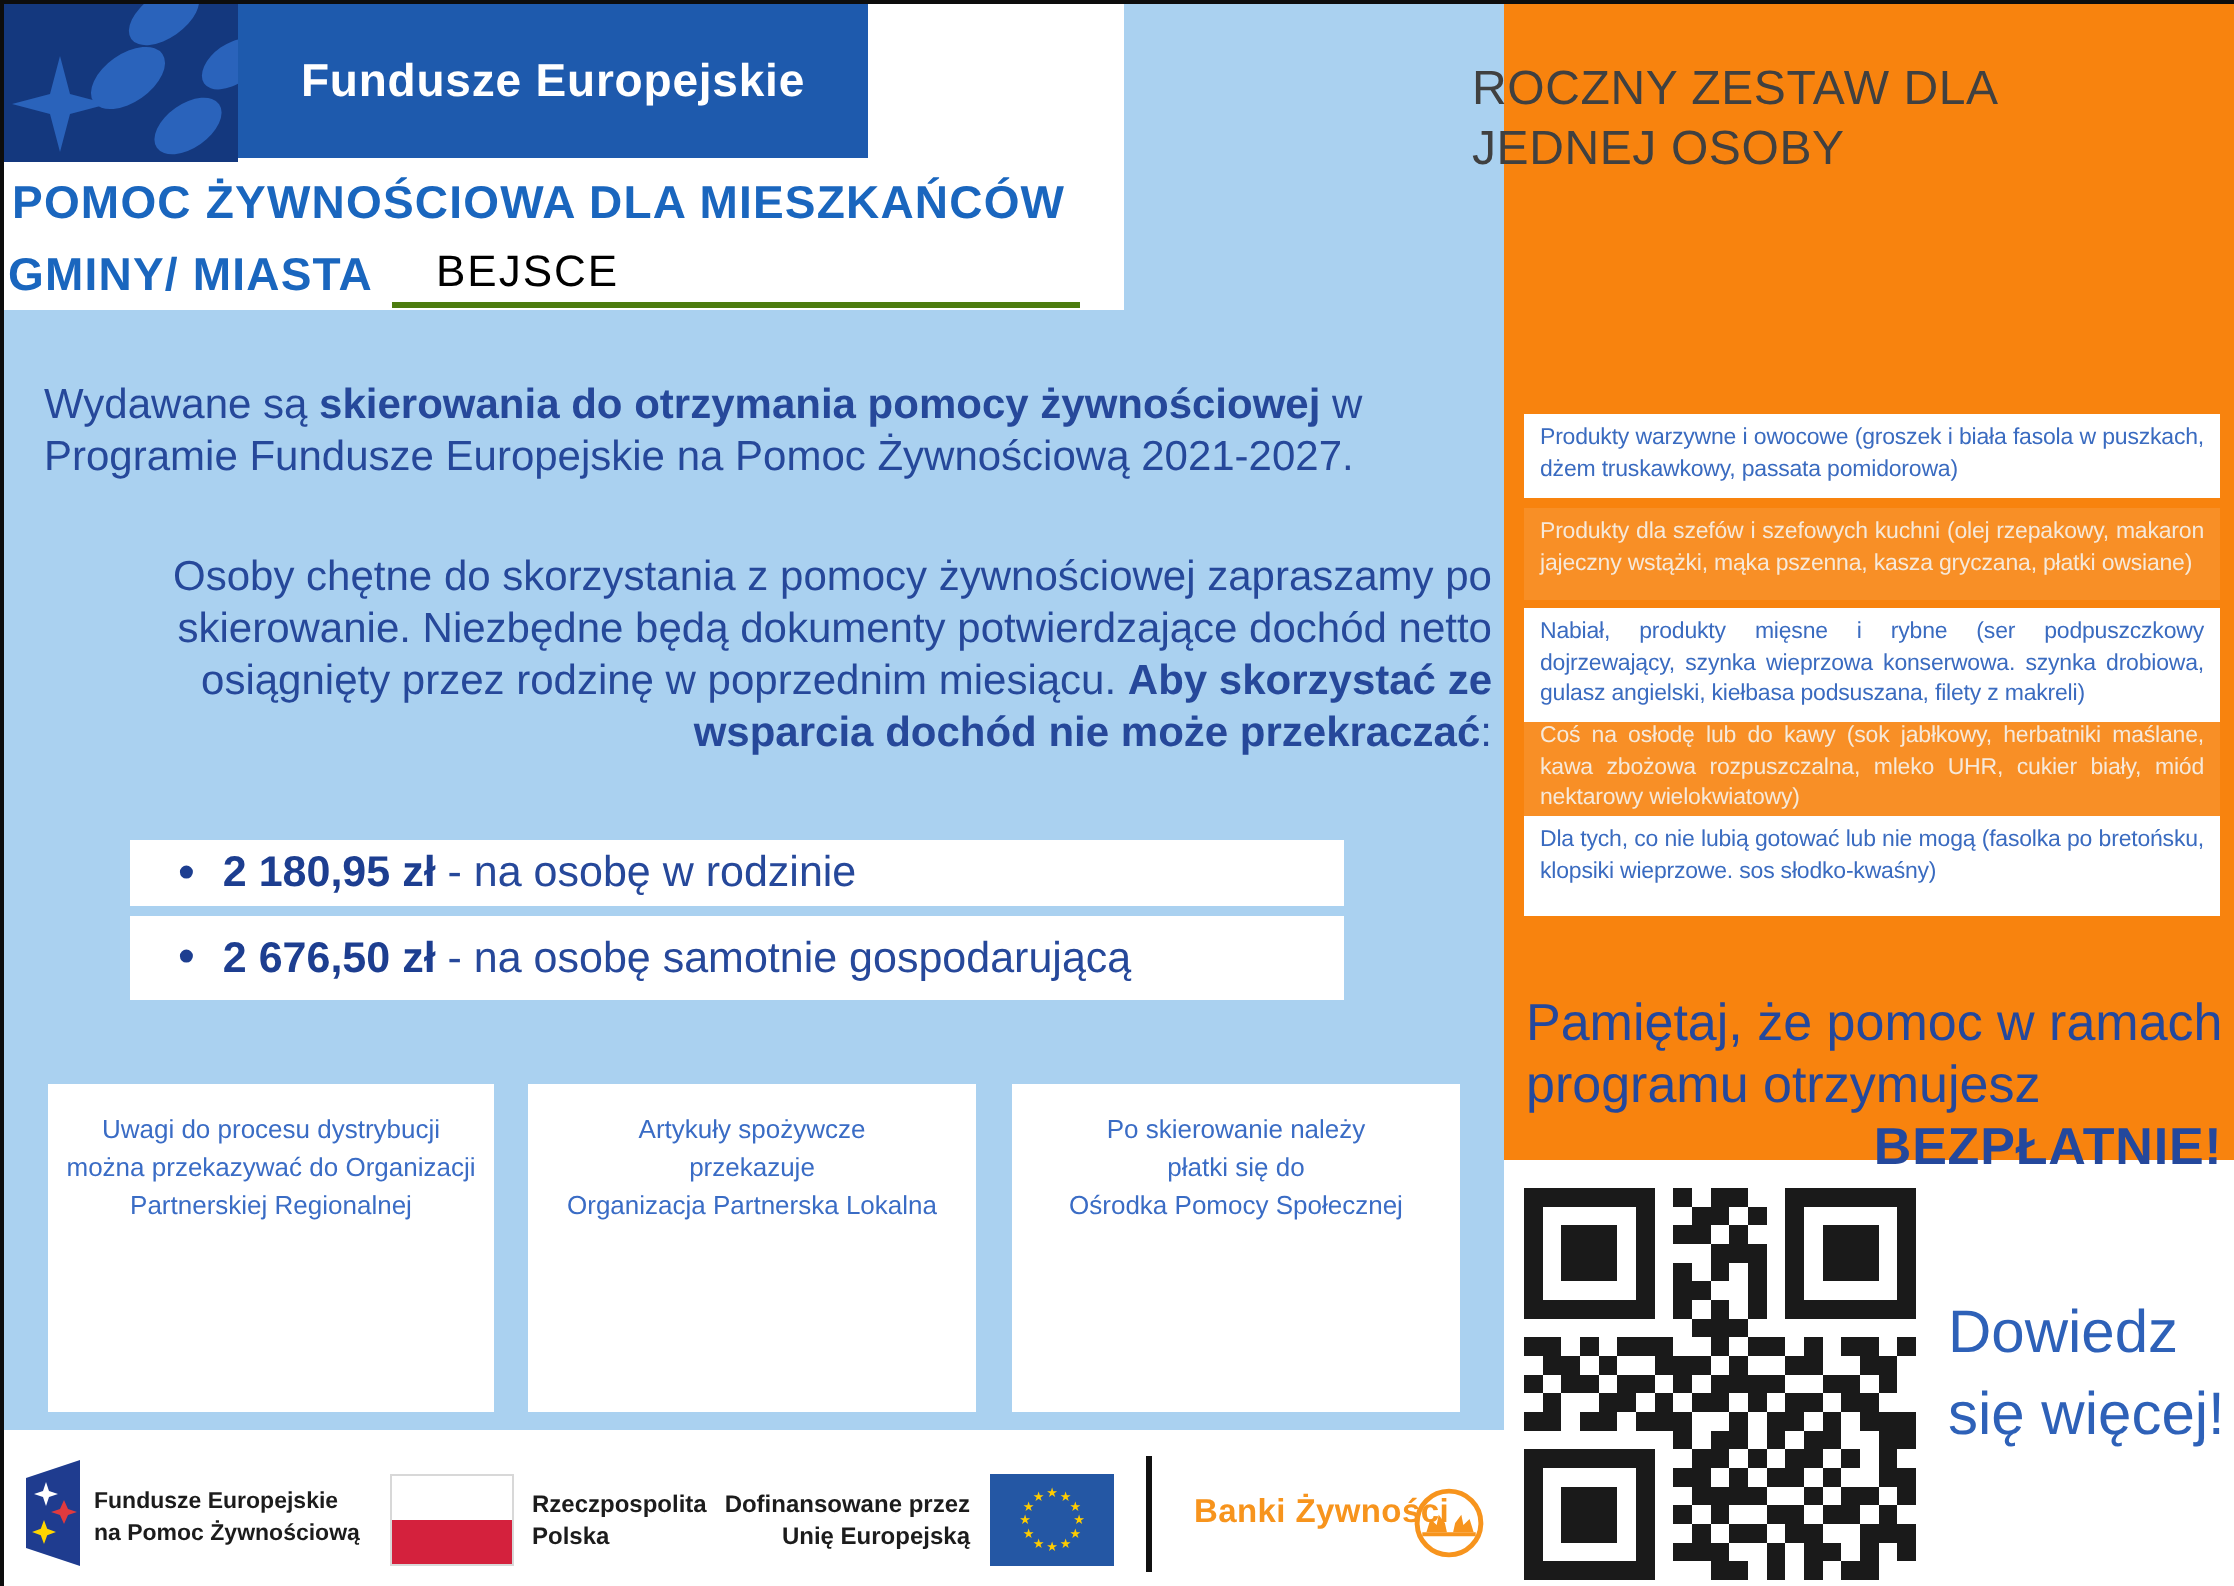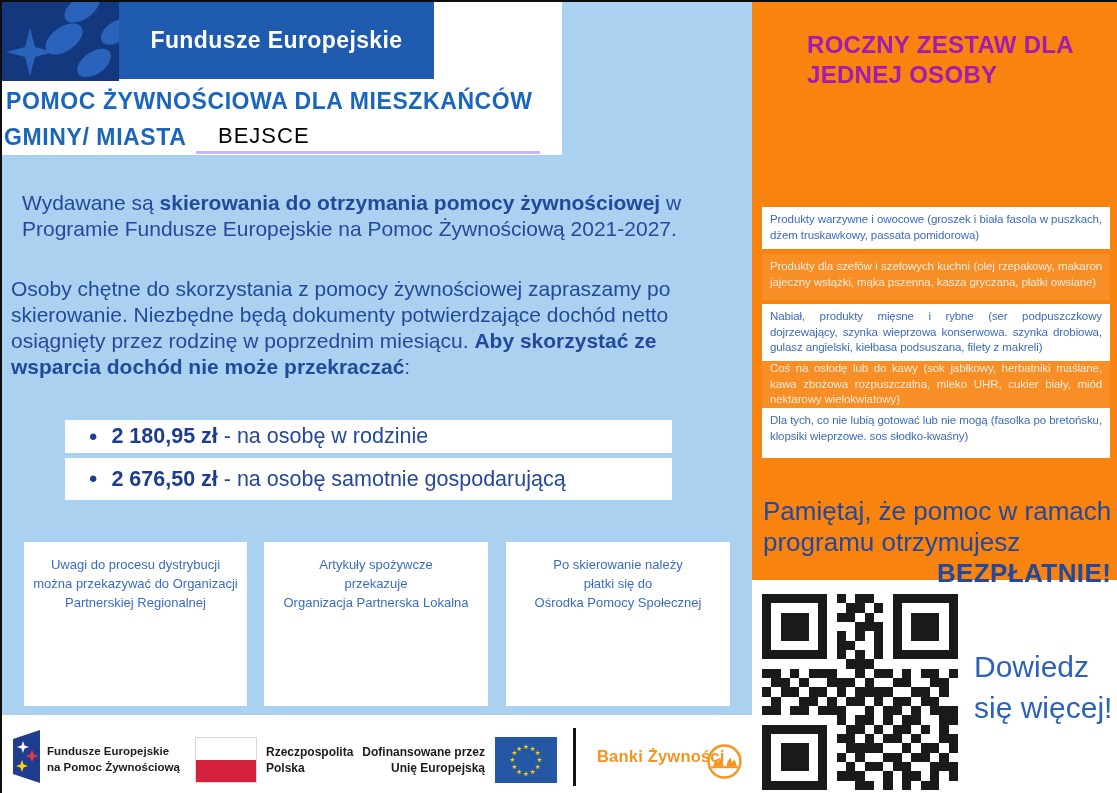--- a/index.html
+++ b/index.html
@@ -13,47 +13,47 @@
 
   
   .panel-blue{left:2px;top:2px;width:750px;height:713px;background:#aad1f0;}
   .header-white{left:2px;top:2px;width:560px;height:153px;background:#ffffff;}
   .brand-square{left:2px;top:2px;width:117px;height:79px;background:#14387e;}
   .brand-box{left:119px;top:2px;width:315px;height:77px;background:#1e5aad;
              display:flex;align-items:center;justify-content:center;}
   .brand-box span{color:#ffffff;font-weight:700;font-size:23px;letter-spacing:.4px;}
   .title1{left:6px;top:88px;color:#1a66be;font-weight:700;font-size:23px;letter-spacing:.6px;white-space:nowrap;}
   .title2{left:4px;top:124px;color:#1a66be;font-weight:700;font-size:23px;letter-spacing:.6px;white-space:nowrap;}
-  .city-underline{left:196px;top:118px;width:344px;height:33px;border-bottom:3px solid #c4b5fd;
+  .city-underline{left:196px;top:118px;width:344px;height:33px;border-bottom:3px solid #4d7c0f;
                   display:flex;align-items:flex-end;}
   .city{font-family:"Liberation Sans",sans-serif;font-weight:400;color:#000000;font-size:22px;
         letter-spacing:1px;padding-left:22px;line-height:30px;}
 
   .para{color:#26489a;font-size:21px;line-height:26px;}
   .p1{left:22px;top:190px;width:715px;}
-  .p2{left:11px;top:276px;width:715px;}
+  .p2{left:31px;top:276px;width:715px;text-align:right;}
   .para b{font-weight:700;}
 
   .amountbox{left:65px;width:607px;background:#ffffff;display:flex;align-items:center;
              font-size:21.5px;color:#26489a;}
   .amount1{top:420px;height:33px;}
   .amount2{top:458px;height:42px;}
   .amountbox .dot{color:#1d3e90;font-size:24px;margin:0 14px 0 24px;}
   .amountbox .val{font-weight:700;color:#1d3e90;white-space:pre;}
   .amountbox .desc{white-space:pre;}
 
   .infobox{top:542px;width:224px;height:164px;background:#ffffff;color:#3a6cc5;
            font-size:13px;line-height:19px;text-align:center;padding-top:13px;box-sizing:border-box;}
   .ib1{left:24px;width:223px;}
   .ib2{left:264px;}
   .ib3{left:506px;}
 
   
   .panel-orange{left:752px;top:0;width:365px;height:580px;background:#f8830e;}
-  .r-heading{left:807px;top:30px;color:#a21caf;font-weight:700;font-size:24px;line-height:30px;letter-spacing:.3px;}
+  .r-heading{left:736px;top:30px;color:#404040;font-weight:400;font-size:24px;line-height:30px;letter-spacing:.3px;}
   .r-intro{left:763px;top:98px;color:#2b55a4;font-size:24px;line-height:31px;}
   .pbox{left:762px;width:348px;box-sizing:border-box;padding:5px 8px;font-size:11.5px;line-height:15.5px;
         text-align:justify;letter-spacing:-0.1px;}
   .pbox.white{background:#ffffff;color:#3a6bc0;}
   .pbox.tint{background:rgba(255,255,255,0.10);color:#f6e9da;}
   .pb1{top:207px;min-height:42px;}
   .pb2{top:254px;min-height:46px;}
   .pb3{top:304px;min-height:50px;}
   .pb4{top:356px;min-height:50px;}
   .pb5{top:408px;min-height:50px;}

